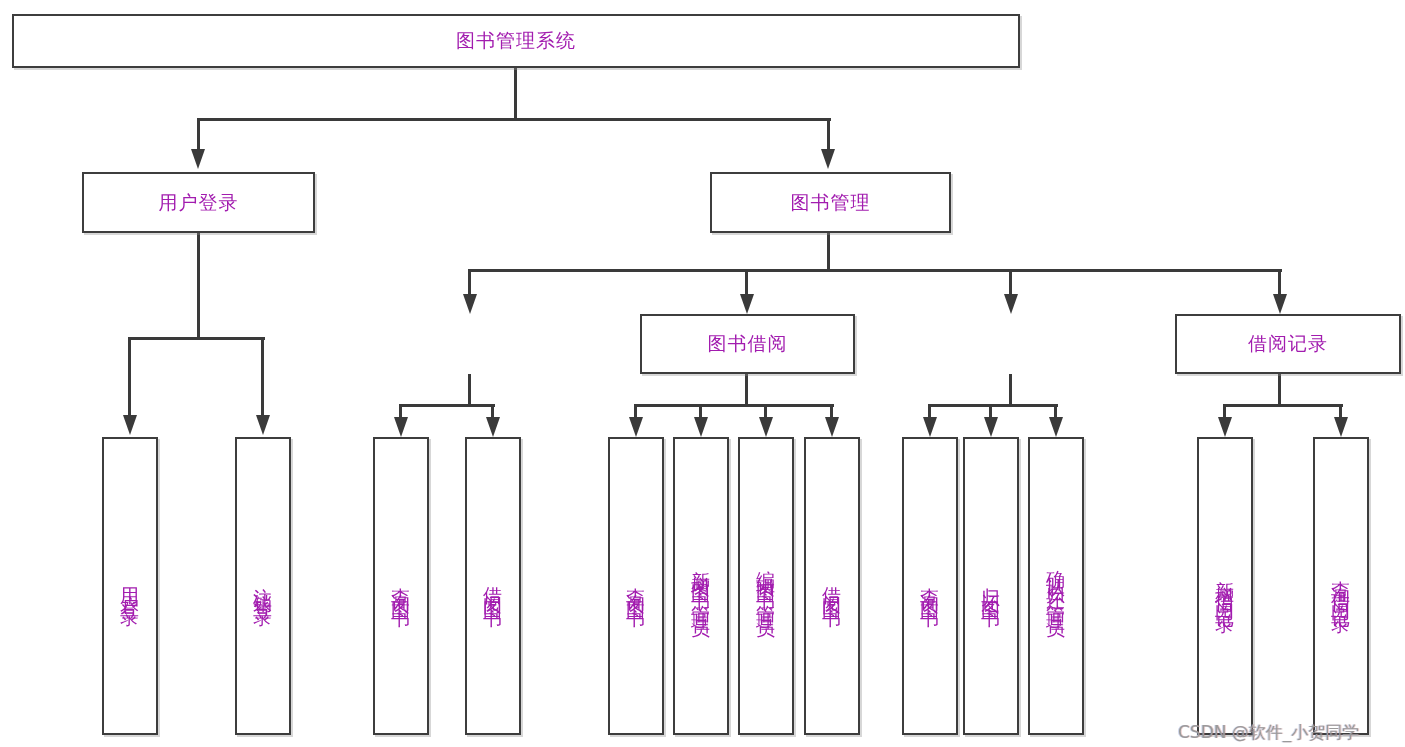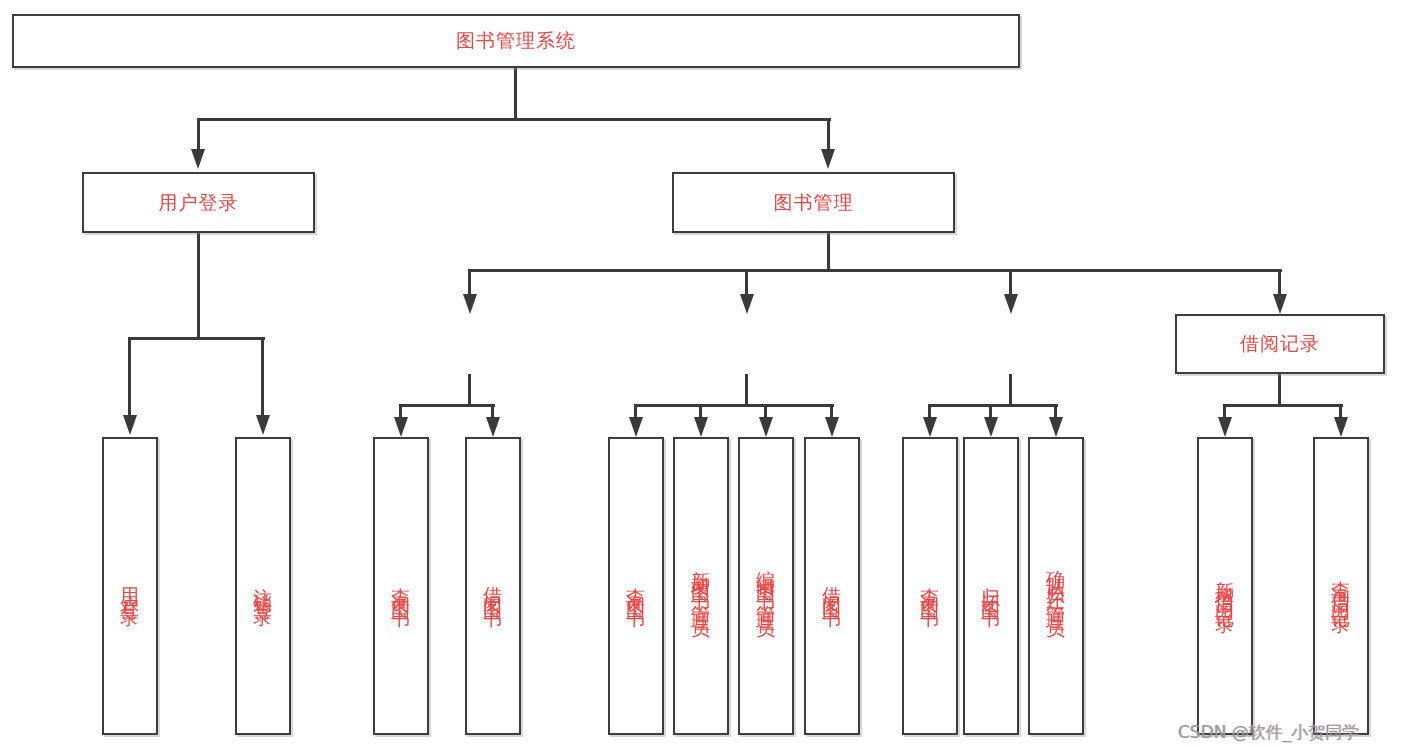--- a/index.html
+++ b/index.html
@@ -9,21 +9,21 @@
     background:#ffffff;
     font-family:"DejaVu Sans","Liberation Sans",sans-serif;
     overflow:hidden;
   }
   .box{
     position:absolute;
     background:#ffffff;
     border:2px solid #3d3d3d;
     box-shadow:2px 2px 0 rgba(140,140,140,0.35);
     display:flex;align-items:center;justify-content:center;
-    color:#ef4444;
+    color:#a21caf;
     box-sizing:border-box;
   }
   .box.h span{
     font-size:19px;
     letter-spacing:1px;
     white-space:nowrap;
   }
   .box.v span{
     writing-mode:vertical-rl;
     text-orientation:mixed;
@@ -111,25 +111,28 @@
   <div class="ln" style="left:1339px;top:404px;width:3px;height:15px"></div>
   <div class="arrow" style="left:1334px;top:417px"></div>
 
   <div class="box h" style="left:12px;top:14px;width:1008px;height:54px">
     <span>图书管理系统</span>
   </div>
 
   <div class="box h" style="left:82px;top:172px;width:233px;height:61px">
     <span>用户登录</span>
   </div>
-  <div class="box h" style="left:672px;top:172px;width:283px;height:61px">
+  <div class="box h" style="left:710px;top:172px;width:241px;height:61px">
     <span>图书管理</span>
   </div>
 
-  <div class="box h" style="left:1175px;top:314px;width:210px;height:60px">
+  <div class="box h" style="left:640px;top:314px;width:215px;height:60px">
+    <span>图书借阅</span>
+  </div>
+  <div class="box h" style="left:1175px;top:314px;width:226px;height:60px">
     <span>借阅记录</span>
   </div>
 
   <div class="box v" style="left:102px;top:437px;width:56px;height:298px">
     <span>用户登录</span>
   </div>
   <div class="box v" style="left:235px;top:437px;width:56px;height:298px">
     <span>注销登录</span>
   </div>
 

